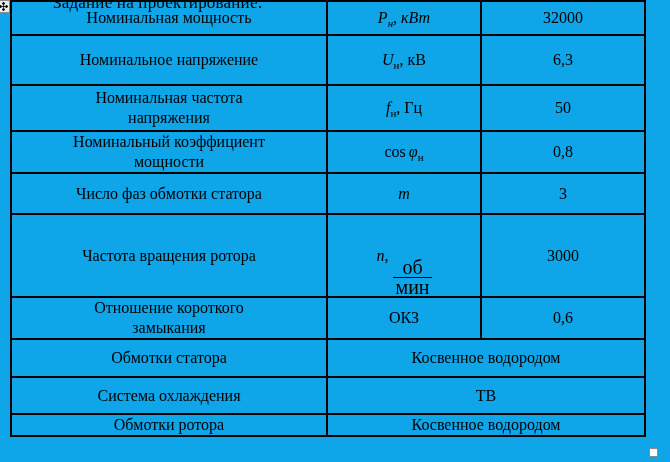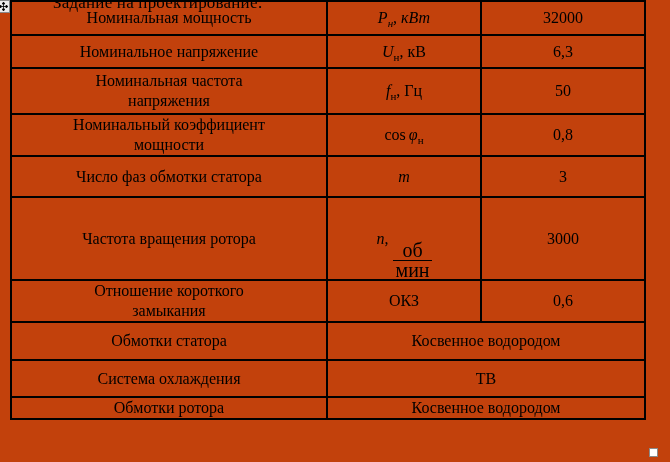--- a/index.html
+++ b/index.html
@@ -1,19 +1,19 @@
 <!DOCTYPE html>
 <html><head>
 <meta charset="utf-8">
 <style>
   html,body { margin:0; padding:0; background:#ffffff; }
   body { width:670px; height:462px; overflow:hidden;
          font-family:"Liberation Serif","DejaVu Serif",serif; color:#000; }
 
-  .page { position:relative; width:670px; height:462px; background:#c2410c; overflow:hidden; }
+  .page { position:relative; width:670px; height:462px; background:#0ea5e9; overflow:hidden; }
 
   .doc-title { position:absolute; top:-7px; left:53px; font-size:17px;
                white-space:nowrap; letter-spacing:0.2px; }
 
   .move-handle { position:absolute; top:0; left:-3px; width:13px; height:13px;
                  background:#ececec; border:1px solid #8a8a8a; box-sizing:border-box;
                  display:flex; align-items:center; justify-content:center; }
 
   .resize-handle { position:absolute; top:448px; left:649px; width:9px; height:9px;
                    background:#fff; border:1px solid #8a8a8a; box-sizing:border-box; }
@@ -61,21 +61,21 @@
         <col style="width:164px">
       </colgroup>
 
     <tbody>
         <tr style="height:34px">
       <td class="lbl">Номинальная мощность</td>
       <td class="sym"><i>P</i><sub style="font-style:italic">н</sub><i>, кВт</i></td>
       <td>32000</td>
     </tr>
 
-    <tr style="height:33px">
+    <tr style="height:50px">
       <td class="lbl">Номинальное напряжение</td>
       <td class="sym"><i>U</i><sub>н</sub><span>, кВ</span></td>
       <td>6,3</td>
     </tr>
 
     <tr style="height:46px">
       <td class="lbl">Номинальная частота
 напряжения</td>
       <td class="sym"><i>f</i><sub>н</sub><span>, Гц</span></td>
       <td>50</td>

